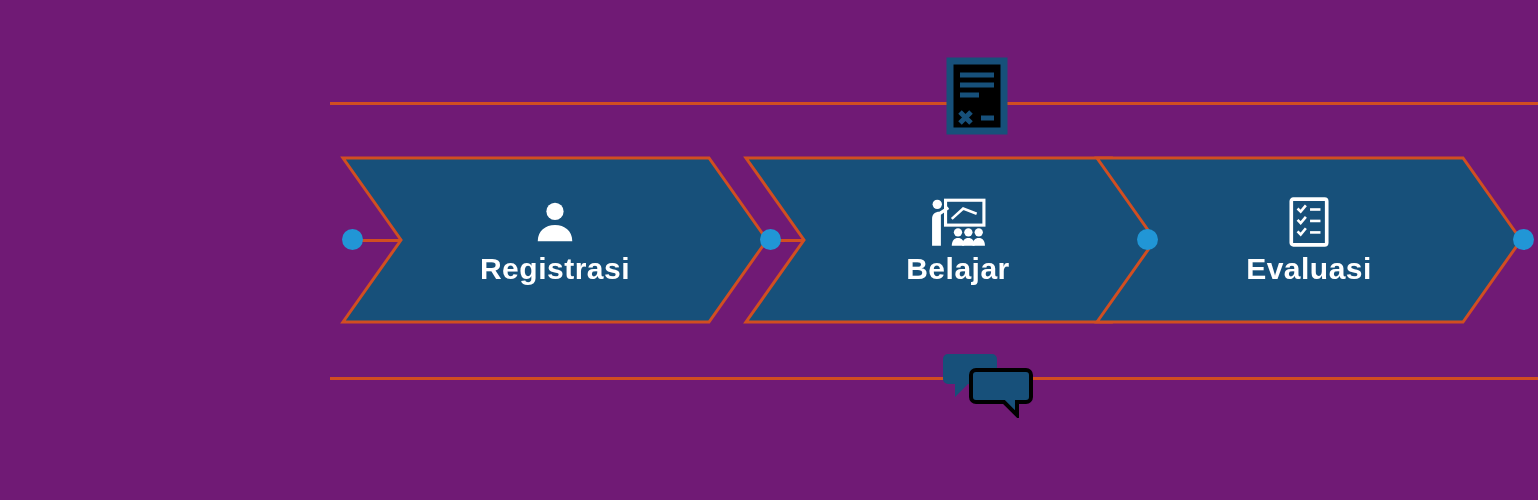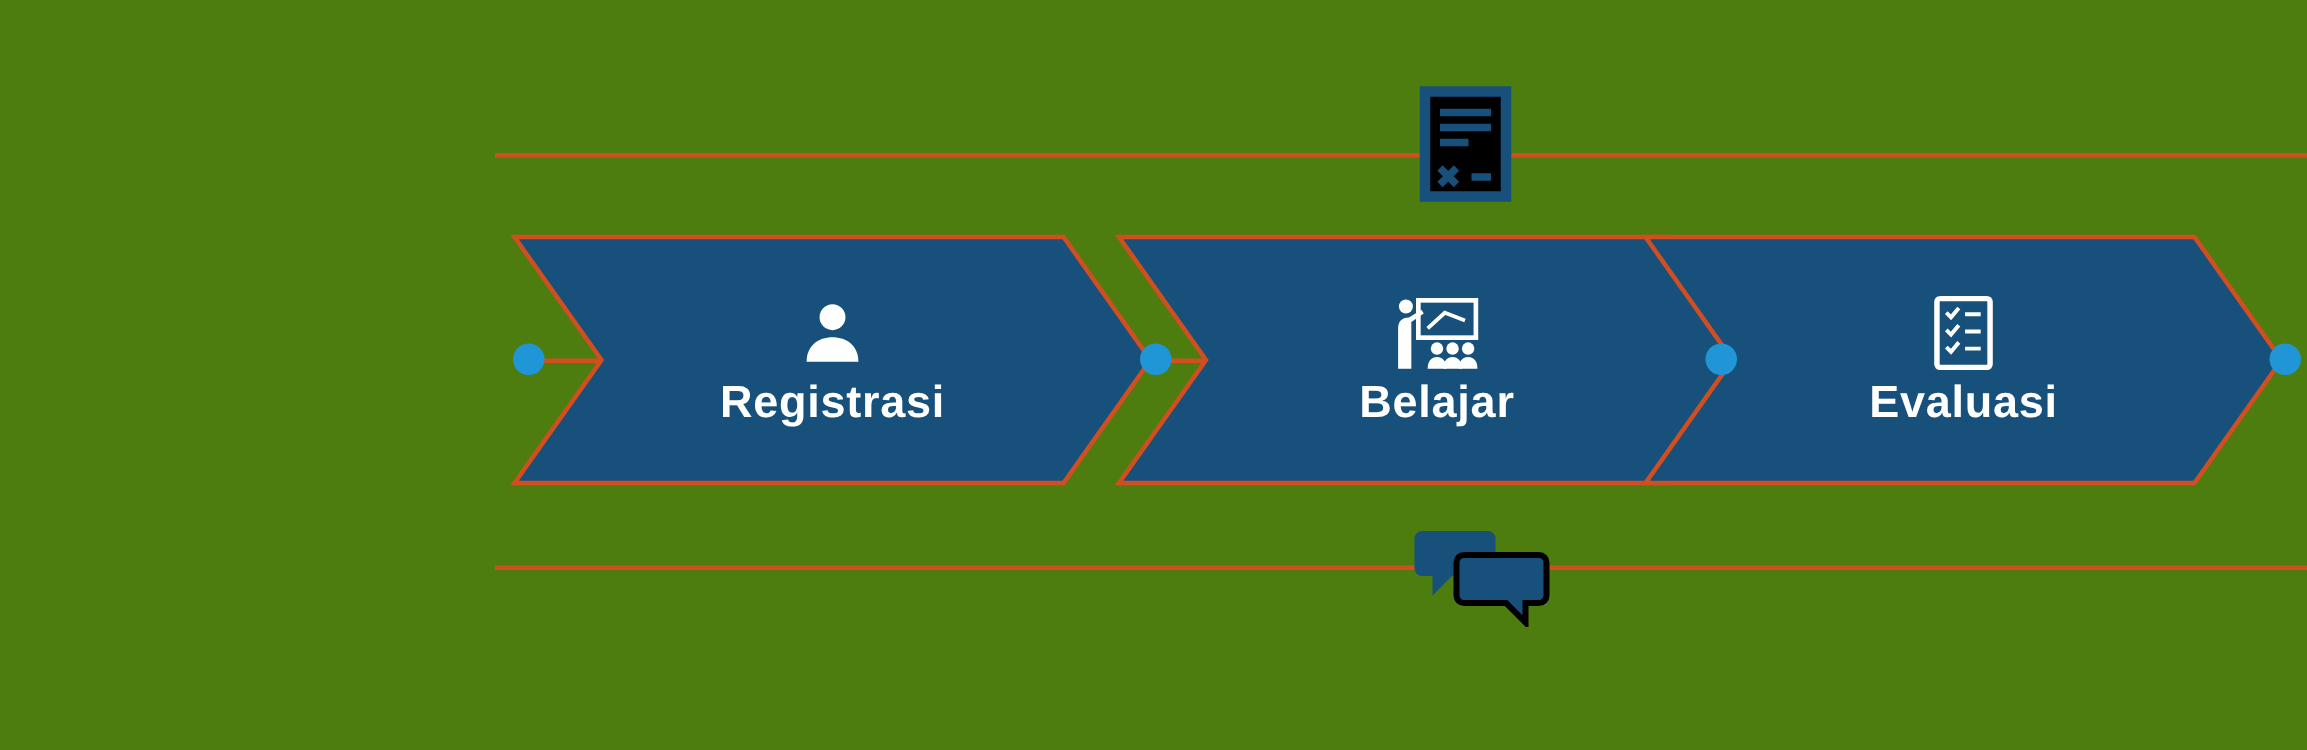--- a/index.html
+++ b/index.html
@@ -4,21 +4,21 @@
 <style>
   html, body {
     margin: 0;
     padding: 0;
     background: #000000;
   }
   .stage {
     position: relative;
     width: 1538px;
     height: 500px;
-    background: #4d7c0f;
+    background: #701a75;
     overflow: hidden;
     font-family: "Liberation Sans", sans-serif;
   }
   .hline {
     position: absolute;
     height: 3px;
     background: #D14E21;
   }
   .line-top    { left: 330px; top: 102px; width: 1208px; z-index: 1; }
   .line-mid    { left: 350px; top: 239px; width: 1176px; z-index: 1; }

